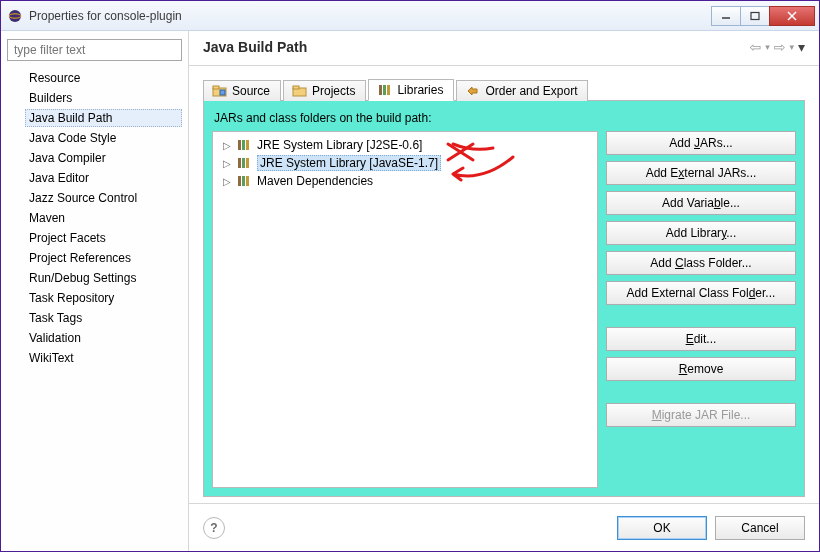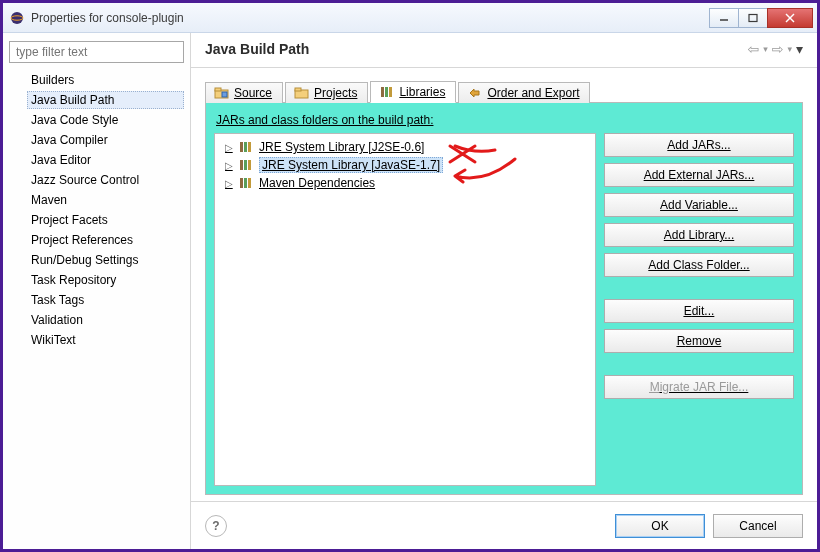--- a/index.html
+++ b/index.html
@@ -1,36 +1,36 @@
 <!DOCTYPE html>
 <html><head>
 <meta charset="utf-8">
 <style>
   * { box-sizing: border-box; font-family: "Segoe UI", Tahoma, sans-serif; font-size: 12px; }
   html,body { margin:0; padding:0; background:#eef1f6; }
-  .window { width:820px; height:552px; background:#fff; border:3px solid #4c1d95; position:relative; }
+  .window { width:820px; height:552px; background:#fff; border:1px solid #4c1d95; position:relative; }
   .titlebar { height:30px; background:linear-gradient(#f6f9fe,#e7eef8); border-bottom:1px solid #c9d6e8; display:flex; align-items:center; padding:0 4px; }
   .titlebar .appicon { width:16px; height:16px; margin:0 6px 0 2px; display:inline-block; }
   .titlebar .title { color:#3b3b3b; flex:1; }
   .winbtns { display:flex; gap:0; }
   .winbtn { width:30px; height:20px; border:1px solid #9fb4d0; background:linear-gradient(#fdfefe,#e4ecf6); display:flex; align-items:center; justify-content:center; margin-left:-1px; }
   .winbtn.close { background:linear-gradient(#e57373,#c43a31); border-color:#a83028; color:#fff; width:46px; }
   .winbtn svg { width:12px; height:10px; }
   .body { display:flex; height:calc(100% - 30px);justify-content:space-between; }
   .leftpane { width:188px; border-right:1px solid #d7d7d7; padding:8px 6px; background:#fefefe; }
   .filter { width:100%; height:22px; border:1px solid #a7a7a7; padding:2px 6px; color:#767676; margin-bottom:8px; }
   .navlist { display:flex; flex-direction:column; gap:2px; padding-left:18px; }
   .navitem { padding:2px 4px; cursor:default; }
   .navitem.selected { background:#e5eefb; border:1px dotted #9ab1cf; padding:1px 3px; }
   .rightpane { flex:1; display:flex; flex-direction:column; }
   .header { padding:8px 14px 10px 14px; display:flex; align-items:center; border-bottom:1px solid #d7d7d7; }
   .header h1 { font-size:14px; font-weight:bold; margin:0; flex:1; color:#2c2c2c; }
   .navarrows { display:flex; gap:4px; align-items:center; color:#9a9a9a; }
   .navarrows span { font-size:14px; }
-  .content { flex:1; padding:10px 14px 6px 14px; display:flex; flex-direction:column;text-decoration:underline; }
+  .content { flex:1; padding:10px 14px 6px 14px; display:flex; flex-direction:column; }
   .tabs { display:flex; align-items:flex-end; height:24px; }
   .tab { border:1px solid #b9b9b9; border-bottom:none; background:linear-gradient(#fafafa,#ececec); padding:3px 10px 3px 8px; display:flex; align-items:center; gap:4px; margin-right:2px; position:relative; top:1px; }
   .tab.active { background:#fff; border-bottom:1px solid #fff; z-index:2; }
   .tabicon { width:16px; height:14px; display:inline-block; }
   .tabarea { border:1px solid #b9b9b9; flex:1; display:flex; flex-direction:column; padding:8px 8px 8px 8px; background:#5eead4; }
   .buildlabel { margin:2px 0 6px 2px; }
   .inner { flex:1; display:flex; gap:8px; }
   .tree { flex:1; border:1px solid #b9b9b9; background:#fff; padding:4px 2px; position:relative; }
   .treenode { display:flex; align-items:center; gap:4px; padding:1px 2px; margin:1px 0 1px 6px; }
   .treenode .tri { width:10px; color:#6b6b6b; font-size:10px; }
@@ -79,20 +79,21 @@
           </svg>
         </div>
     </div>
   </div>
 
   <div class="body">
 
     <div class="leftpane">
       <input class="filter" placeholder="type filter text" style="">
       <div class="navlist">
+        <div class="navitem">Resource</div>
         <div class="navitem">Builders</div>
         <div class="navitem selected">Java Build Path</div>
         <div class="navitem">Java Code Style</div>
         <div class="navitem">Java Compiler</div>
         <div class="navitem">Java Editor</div>
         <div class="navitem">Jazz Source Control</div>
         <div class="navitem">Maven</div>
         <div class="navitem">Project Facets</div>
         <div class="navitem">Project References</div>
         <div class="navitem">Run/Debug Settings</div>
@@ -196,20 +197,23 @@
                 </div>
               <div class="wbtn">
                   <span>Add Varia<span class="mnemonic">b</span>le...</span>
                 </div>
               <div class="wbtn">
                   <span>Add Librar<span class="mnemonic">y</span>...</span>
                 </div>
               <div class="wbtn">
                   <span>Add <span class="mnemonic">C</span>lass Folder...</span>
                 </div>
+              <div class="wbtn">
+                  <span>Add External Class Fol<span class="mnemonic">d</span>er...</span>
+                </div>
               <div class="spacer"></div>
               <div class="wbtn">
                   <span><span class="mnemonic">E</span>dit...</span>
                 </div>
               <div class="wbtn">
                   <span><span class="mnemonic">R</span>emove</span>
                 </div>
               <div class="spacer"></div>
               <div class="wbtn disabled">
                   <span><span class="mnemonic">M</span>igrate JAR File...</span>

